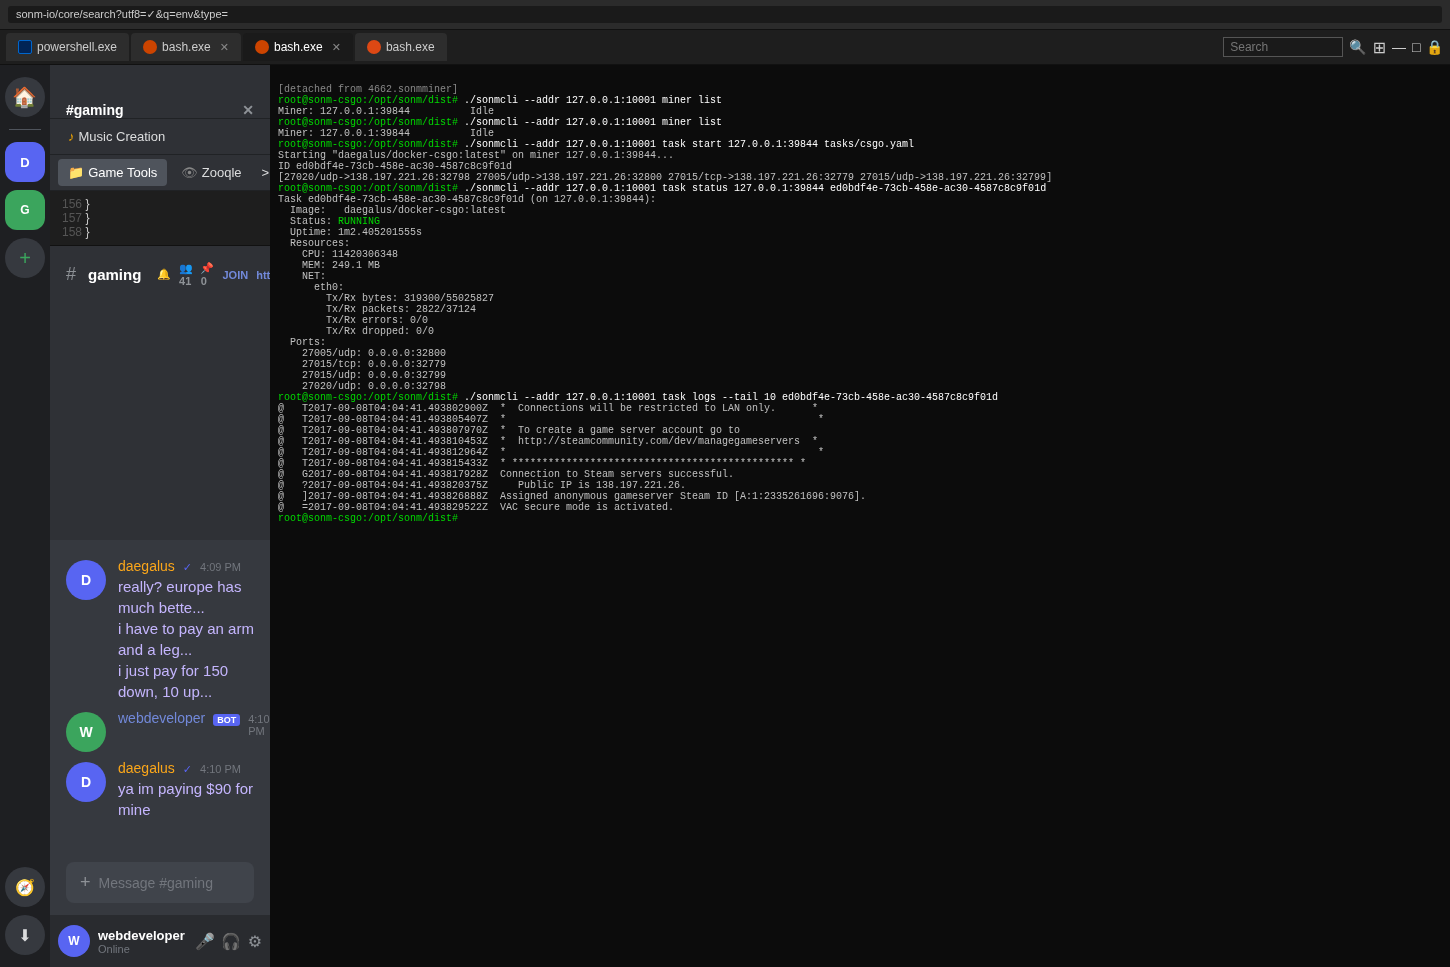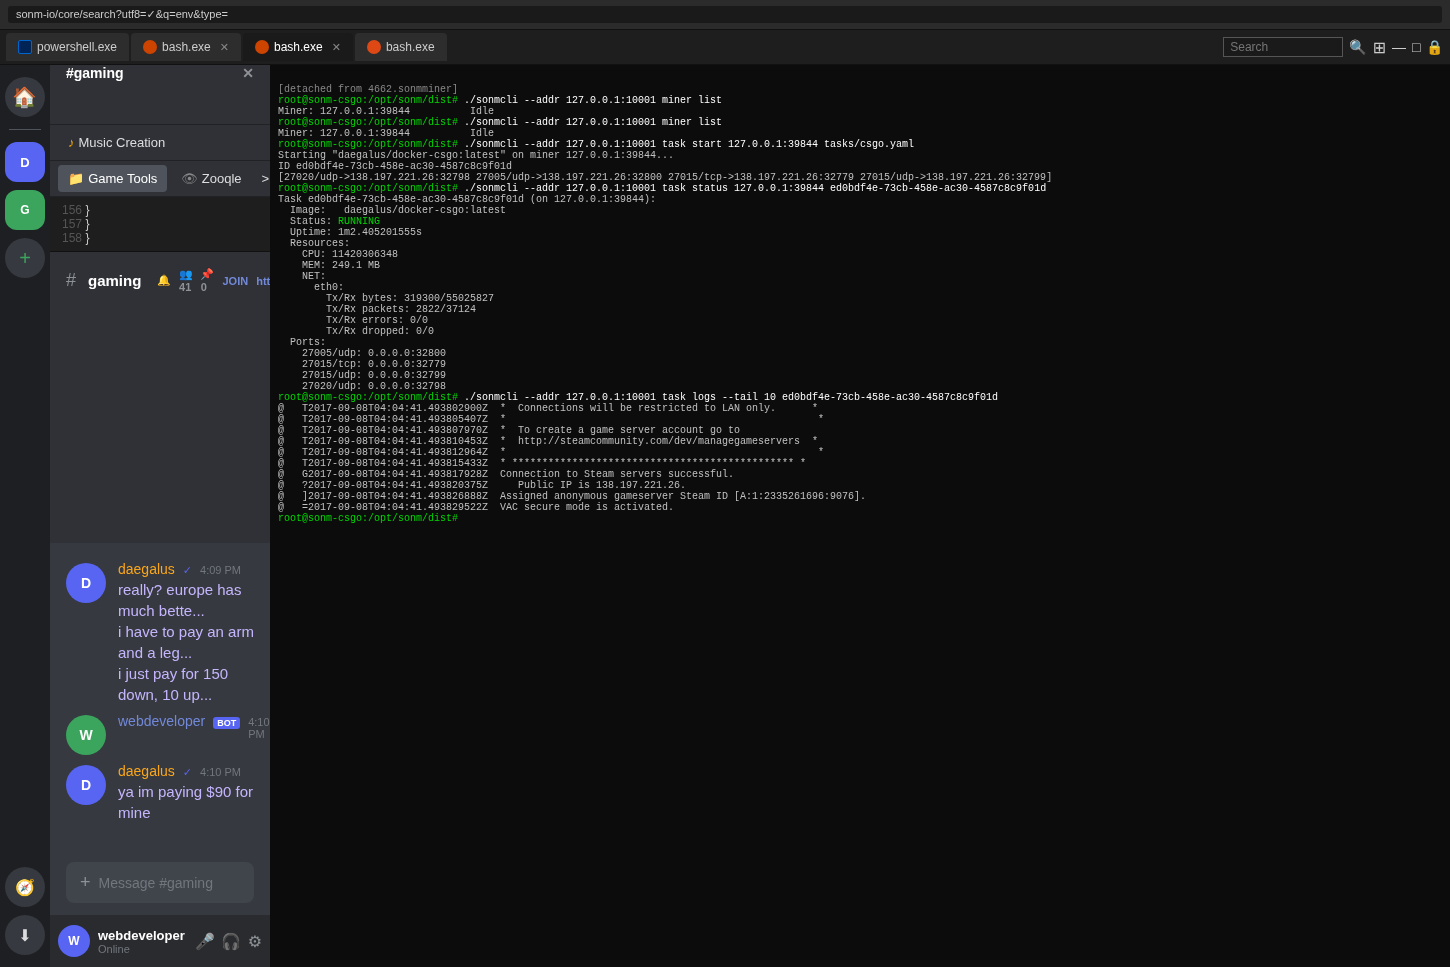--- a/index.html
+++ b/index.html
@@ -210,23 +210,23 @@
 
     .divider { width: 32px; height: 1px; background: #4f545c; margin: 4px 0; }
 
     .channel-list-area {
       width: 220px;
       background: #2f3136;
       display: flex;
       flex-direction: column;
     }
     .server-name-header {
-      height: 60px;
-      display: flex;
-      align-items: flex-start;
+      height: 54px;
+      display: flex;
+      align-items: flex-end;
       padding: 0 16px;
       font-weight: 700;
       color: #fff;
       font-size: 14px;
       border-bottom: 1px solid #202225;
       cursor: pointer;
     }
 
     .channel-list { flex: 1; overflow-y: auto; padding: 8px 0; }
 

